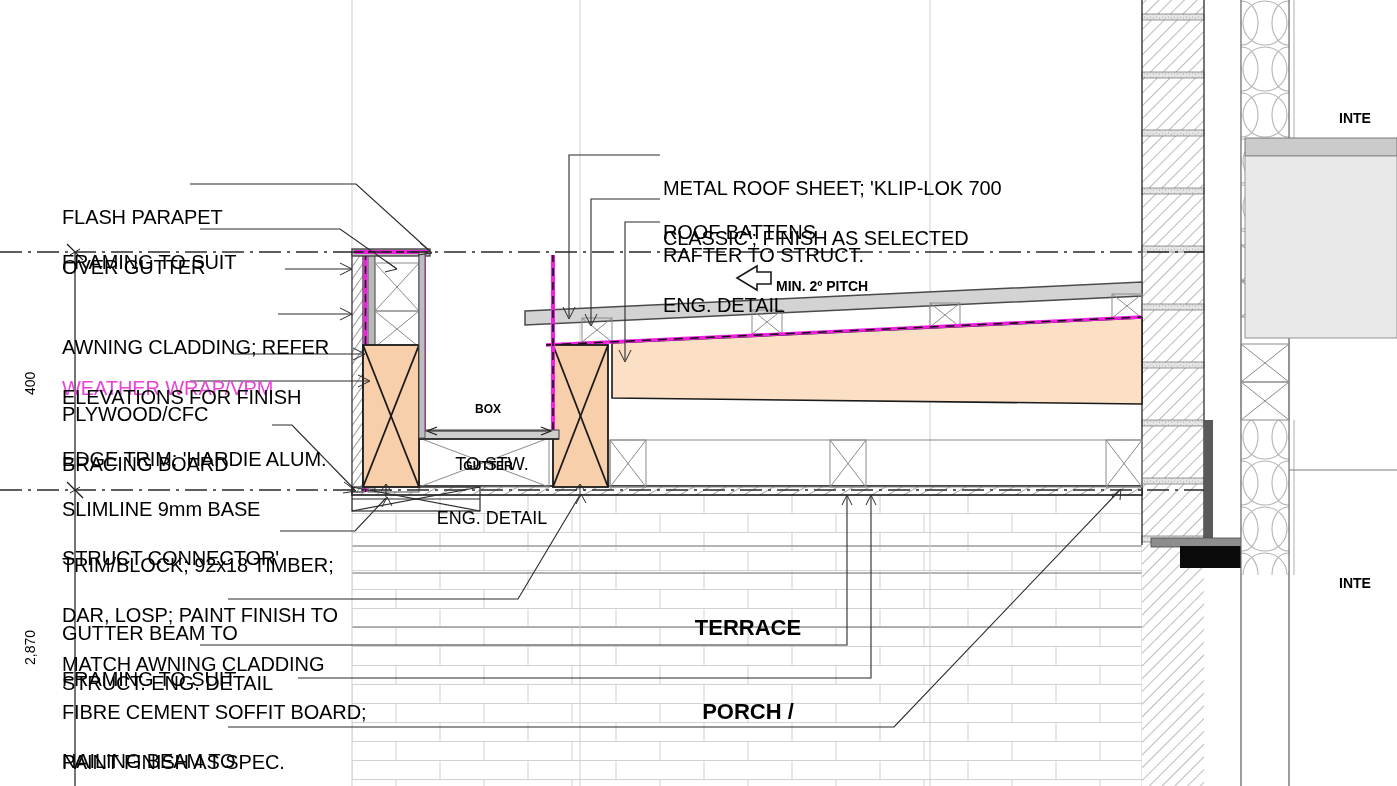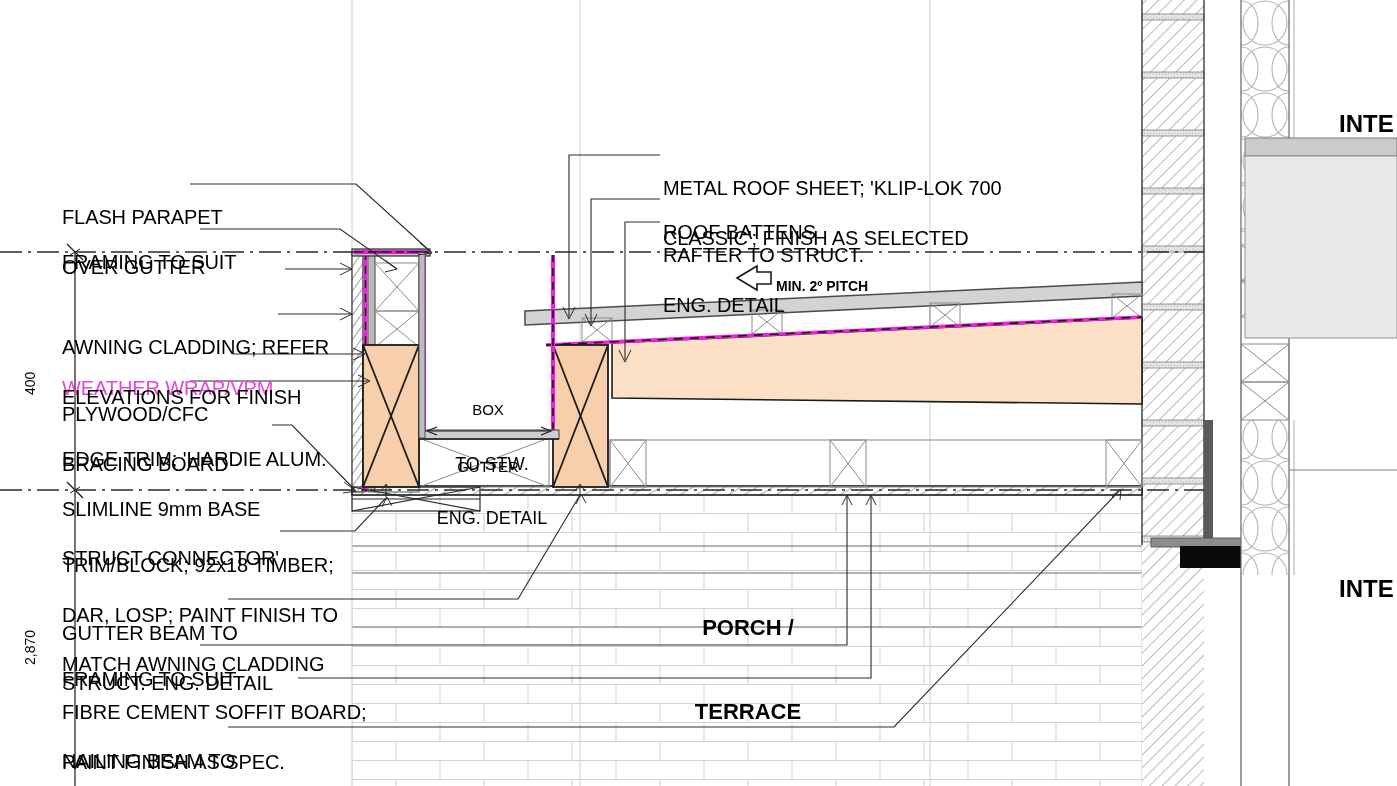--- a/index.html
+++ b/index.html
@@ -47,22 +47,22 @@
     font-weight: bold;
     font-size: 22px;
     line-height: 28px;
     color: #000000;
     white-space: pre;
     text-align: center;
   }
   .midtext {
     position: absolute;
     font-family: "Liberation Sans", sans-serif;
-    font-weight: normal;
-    font-size: 15px;
+    font-weight: bold;
+    font-size: 12px;
     line-height: 19px;
     color: #000000;
     white-space: pre;
     text-align: center;
   }
   .smalltext {
     position: absolute;
     font-family: "Liberation Sans", sans-serif;
     font-size: 18px;
     line-height: 18px;
@@ -76,21 +76,21 @@
     font-weight: bold;
     font-size: 14px;
     color: #000000;
     white-space: pre;
     margin-top: 8px;
   }
   .edgetext {
     position: absolute;
     font-family: "Liberation Sans", sans-serif;
     font-weight: bold;
-    font-size: 24px;
+    font-size: 14px;
     color: #000000;
     white-space: pre;
   }
 </style>
 </head>
 <body>
 
 <div id="sheet">
 
   <svg id="drawing-svg" viewBox="0 0 1397 786" xmlns="http://www.w3.org/2000/svg">
@@ -461,22 +461,22 @@
     <div>BOX</div>
     <div>GUTTER</div>
   </div>
 
   <div class="smalltext" style="left:422px; top:419px; width:140px;">
     <div>TO STW.</div>
     <div>ENG. DETAIL</div>
   </div>
 
   <div class="bigtext" style="left:648px; top:558px; width:200px;">
+    <div>TERRACE</div>
     <div>PORCH /</div>
-    <div>TERRACE</div>
   </div>
 
   <div class="pitchtext" style="left:776px; top:270px;">MIN. 2º PITCH</div>
 
   <div class="edgetext" style="left:1339px; top:110px;">INTE</div>
   <div class="edgetext" style="left:1339px; top:575px;">INTE</div>
 
 </div>
 
 </body></html>

